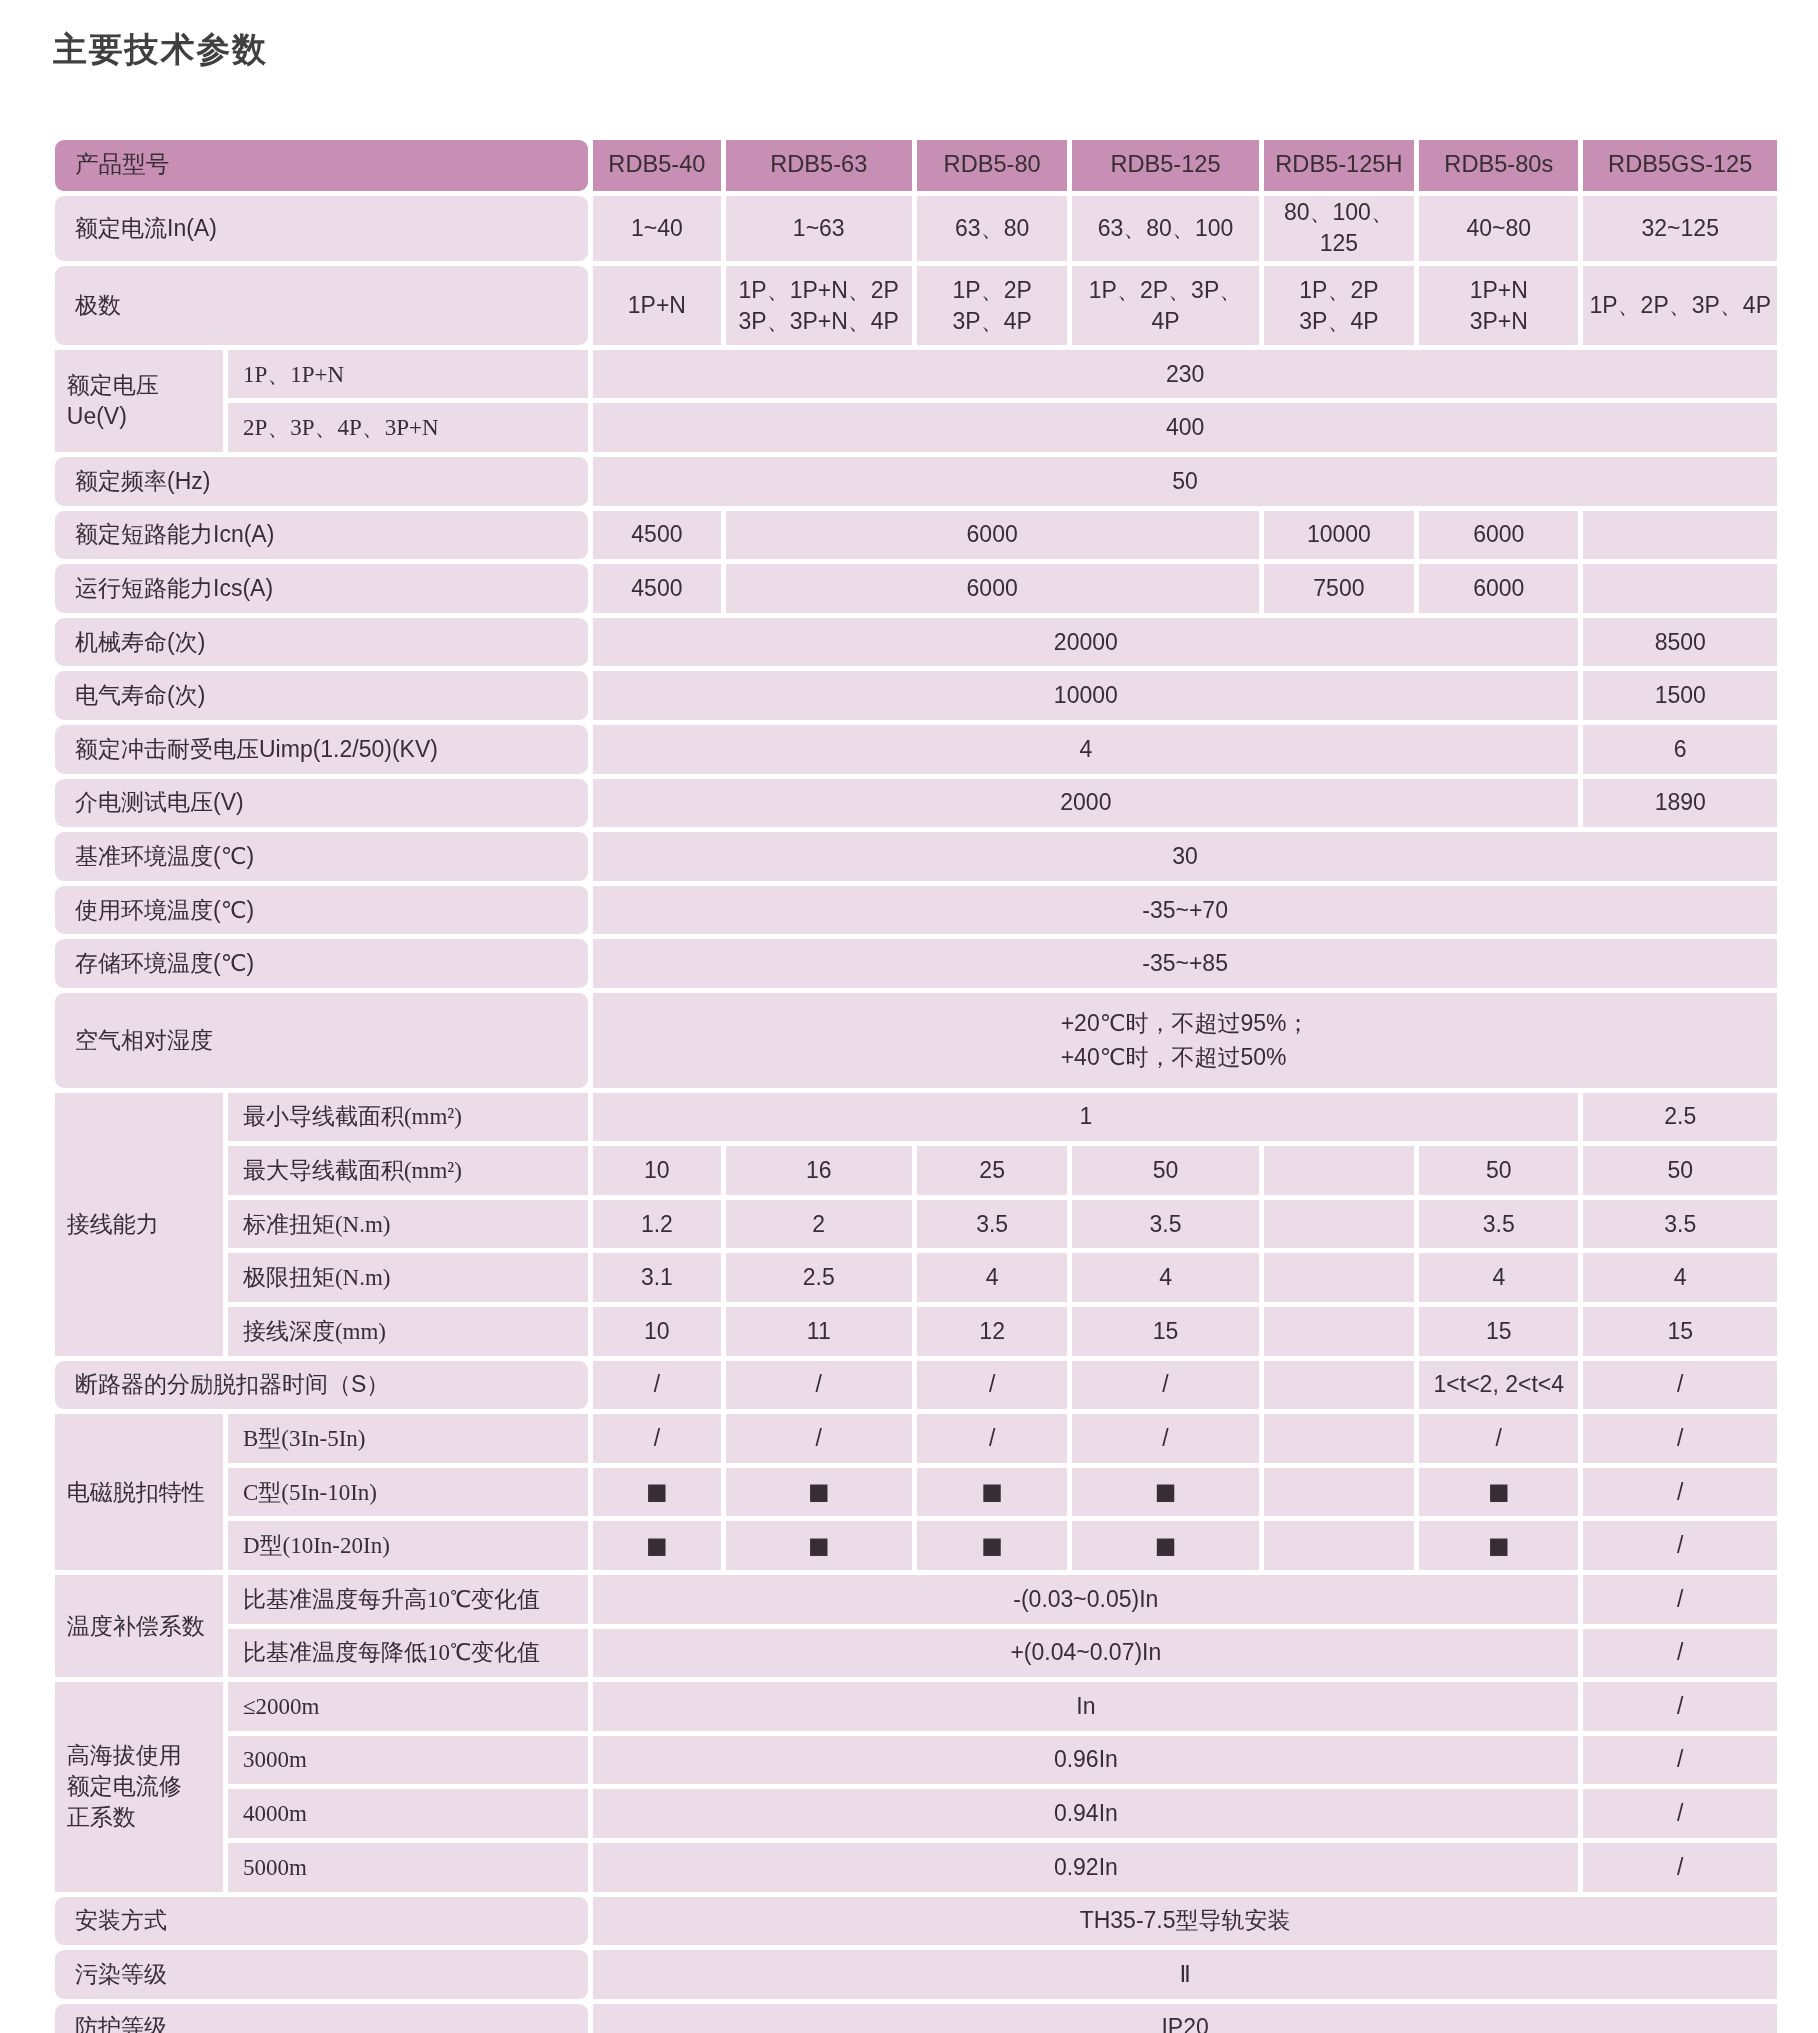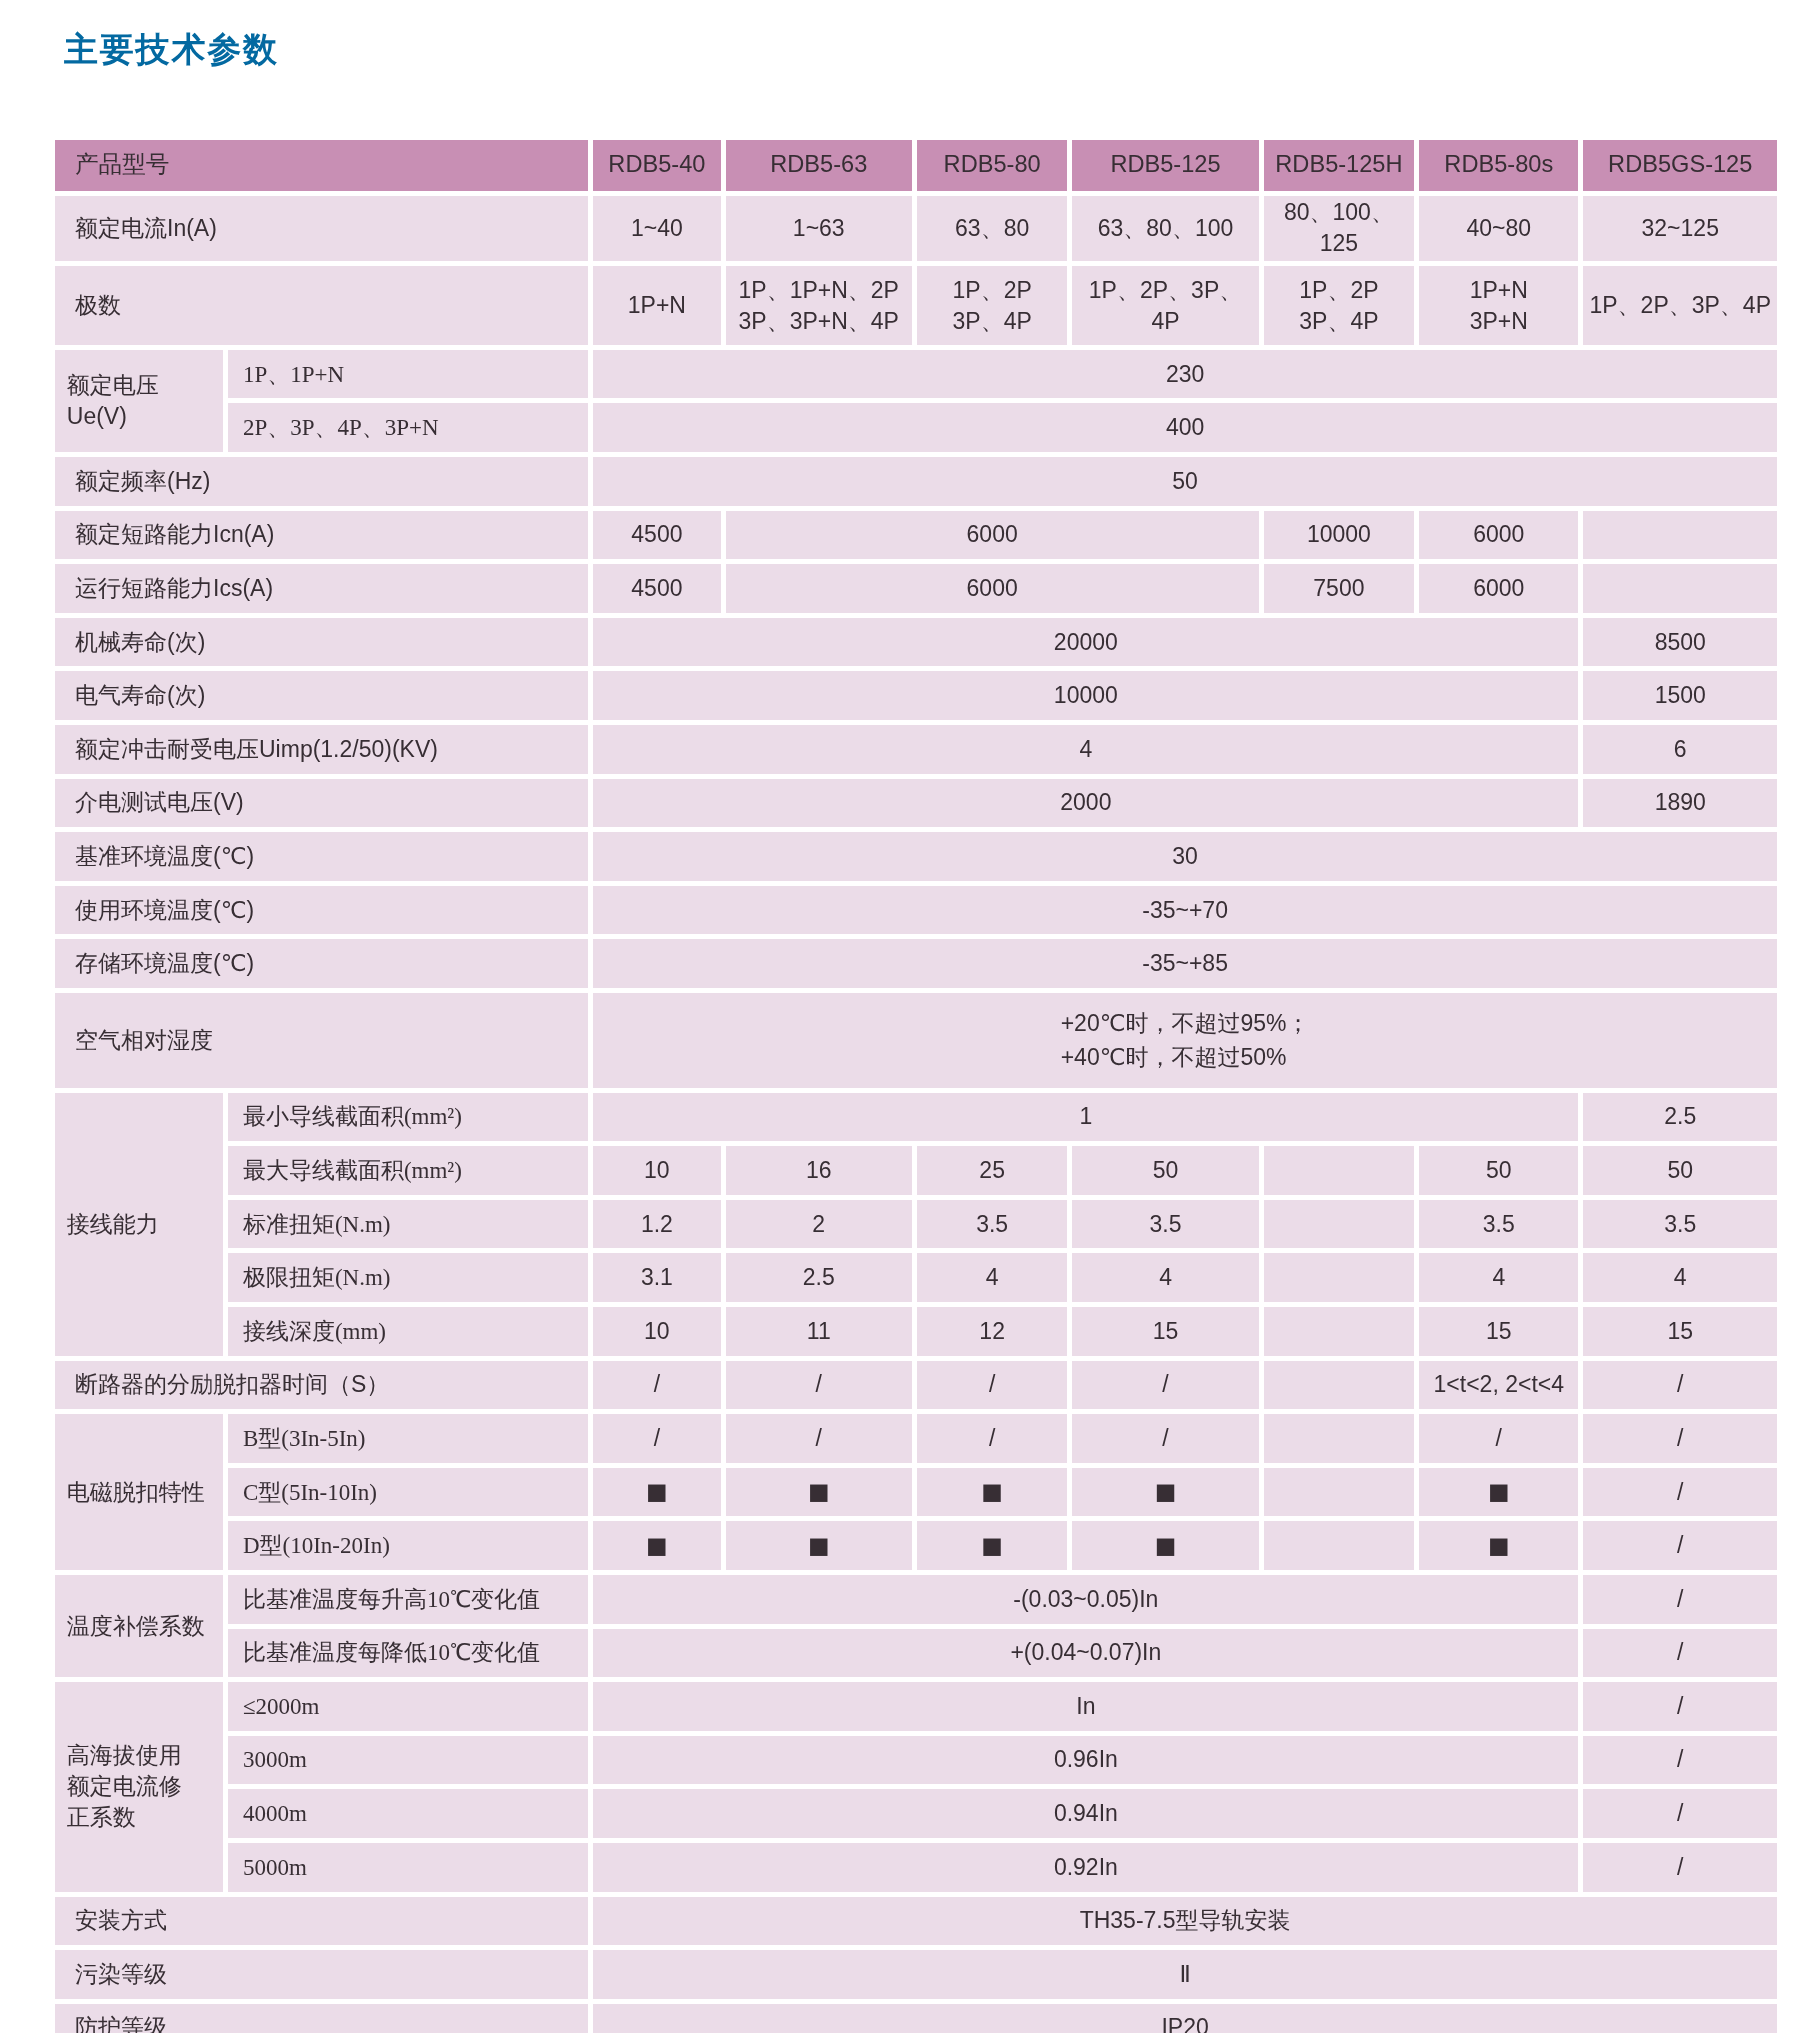--- a/index.html
+++ b/index.html
@@ -3,22 +3,22 @@
 <meta charset="utf-8">
 <style>
   html,body{margin:0;padding:0;background:#ffffff;}
   body{
     width:1818px;height:2034px;
     font-family:"Liberation Sans","DejaVu Sans",sans-serif;
     color:#372e34;
     position:relative;
   }
   .page-title{
-    position:absolute;left:64px;top:27px;
-    font-size:34px;font-weight:bold;color:#0369a1;
+    position:absolute;left:53px;top:27px;
+    font-size:34px;font-weight:bold;color:#404040;
     letter-spacing:1.8px;
   }
   table.spec{
     position:absolute;left:50px;top:135px;
     border-collapse:separate;border-spacing:5.5px;
     table-layout:fixed;width:1732px;
   }
   td{
     background:#ebdce8;
     font-size:23px;
@@ -28,21 +28,21 @@
     overflow:hidden;
     line-height:1.35;
   }
   tr.hd td{
     background:#c88fb4;
     height:47px;
     font-size:23.6px;
   }
   tr.tall td{height:75px;}
   tr.taller td{height:91px;}
-  td.lab{text-align:left;padding-left:20px;}
+  td.lab{text-align:left;padding-left:20px;border-radius:9px;}
   td.glab{text-align:left;padding-left:11.8px;margin-top:20px;}
   td.slab{text-align:left;padding-left:14.5px;font-family:Liberation Serif, serif;}
   td.pre{white-space:pre-line;}
   td.mark{font-size:36px;line-height:1;}
   .inner-left{display:inline-block;text-align:left;white-space:pre-line;line-height:1.5;}
 </style>
 </head>
 <body>
 
 <div class="page-title">主要技术参数</div>

